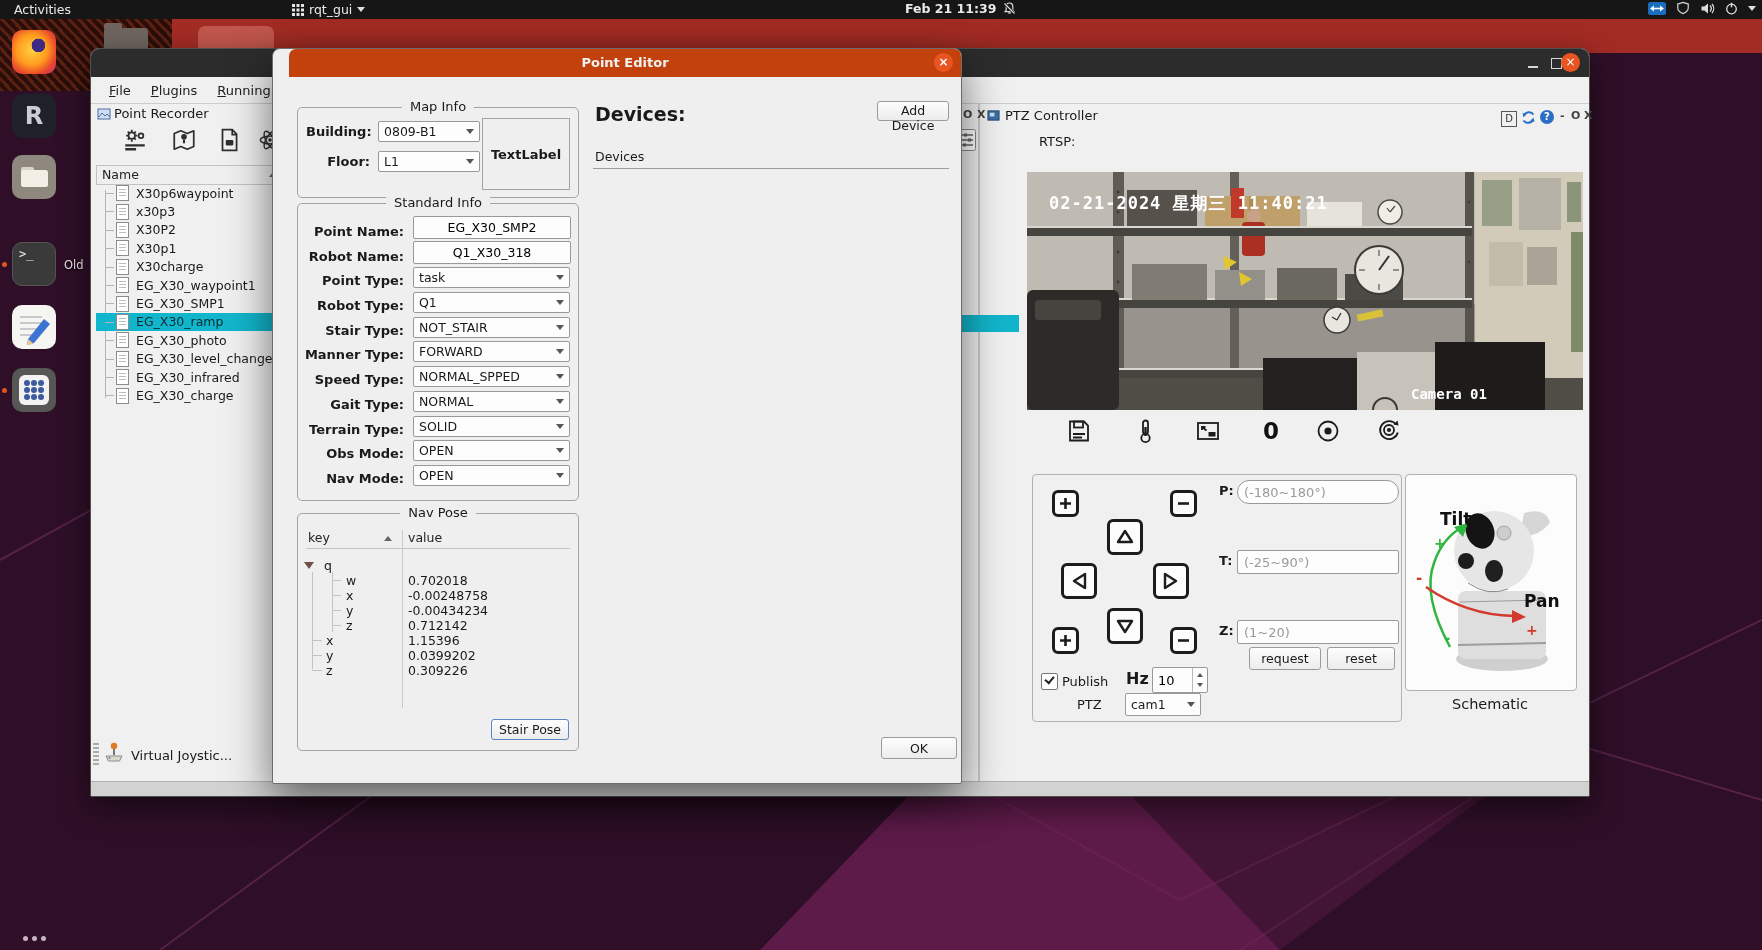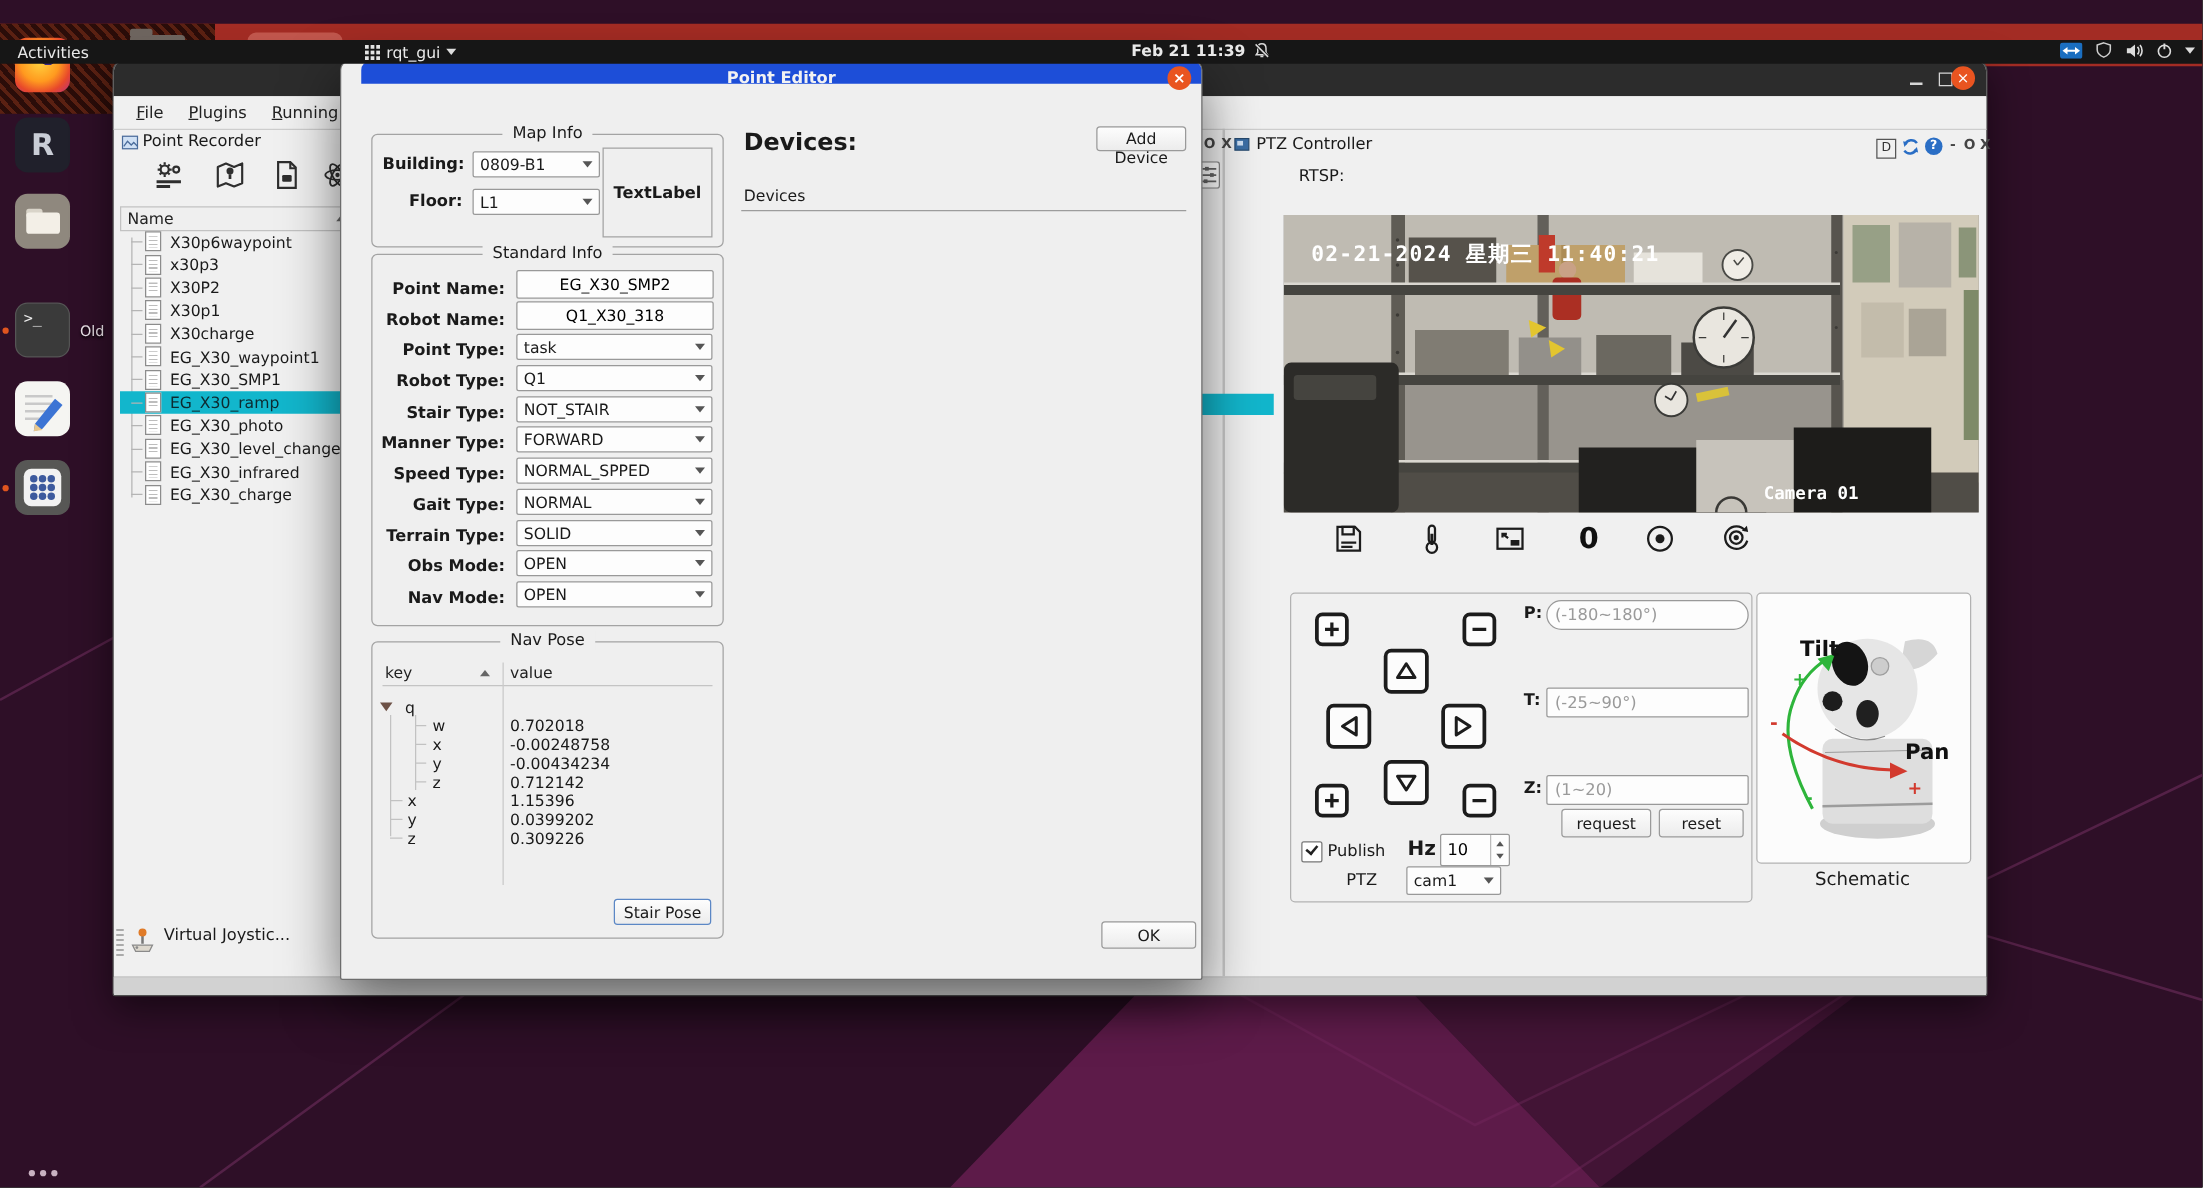--- a/index.html
+++ b/index.html
@@ -1,21 +1,21 @@
 <!DOCTYPE html>
 <html><head>
 <meta charset="utf-8">
 <style>
   html,body{margin:0;padding:0;background:#000;}
   .screen{position:relative;width:1762px;height:950px;overflow:hidden;
           font-family:"DejaVu Sans",sans-serif;font-size:13px;color:#1a1a1a;}
   .abs{position:absolute;}
   
   .topbar{position:absolute;left:0;top:0;width:1762px;height:19px;background:#161616;color:#e9e9e9;
-          display:flex;align-items:center;z-index:50;font-size:12.5px;margin-top:32px;}
+          display:flex;align-items:center;z-index:50;font-size:12.5px;}
   .tb-activities{padding:0 14px;}
   .tb-app{display:flex;align-items:center;gap:5px;position:absolute;left:292px;top:0;height:19px;}
   .tb-clockwrap{position:absolute;left:905px;top:1px;display:flex;gap:7px;align-items:center;font-weight:bold;}
   .tb-right{position:absolute;right:6px;top:1px;display:flex;gap:10px;align-items:center;}
   .caret{width:0;height:0;border-left:4px solid transparent;border-right:4px solid transparent;border-top:5px solid #ddd;display:inline-block;}
   
   .band{position:absolute;left:0;top:19px;width:1762px;height:34px;background:#a32c24;z-index:1;}
   .rocktex{position:absolute;left:0;top:19px;width:172px;height:72px;z-index:1;
            background:repeating-linear-gradient(47deg,rgba(150,60,30,.35) 0 3px,rgba(20,5,5,.4) 3px 7px),#3a120c;}
   .redtab{position:absolute;left:198px;top:26px;width:76px;height:40px;background:#c2574d;border-radius:7px 7px 0 0;z-index:2;}
@@ -49,21 +49,21 @@
   .tree{position:absolute;left:5px;top:135px;width:180px;height:228px;}
   .trunk{position:absolute;left:9px;top:6px;width:1px;height:208px;background:#b4b4b4;}
   .trow{position:absolute;left:0;width:178px;height:18.4px;display:flex;align-items:center;}
   .trow::before{content:'';position:absolute;left:9px;top:9px;width:9px;height:1px;background:#b4b4b4;}
   .doc{position:relative;margin-left:20px;width:11px;height:14px;background:#fff;border:1px solid #8c8c8c;flex:none;}
   .doc::before{content:'';position:absolute;left:2px;right:2px;top:3px;bottom:2px;
                background:repeating-linear-gradient(to bottom,#bdbdbd 0 1px,transparent 1px 3px);}
   .tlabel{margin-left:7px;font-size:12.5px;white-space:nowrap;}
   .trow.sel{background:#12b6cc;}
   .trow.sel .tlabel{color:#0d2b31;}
-  .joy{position:absolute;left:12px;top:692px;display:flex;align-items:flex-start;gap:6px;font-size:13px;}
+  .joy{position:absolute;left:12px;top:692px;display:flex;align-items:flex-end;gap:6px;font-size:13px;}
   .griphandle{position:absolute;left:2px;top:694px;width:6px;height:22px;
        background:repeating-linear-gradient(to bottom,#aaa 0 2px,transparent 2px 4px);}
   .botstrip{position:absolute;left:0;right:0;top:732px;height:14px;background:#d2d2d2;border-top:1px solid #b3b3b3;border-radius:0 0 2px 2px;}
   .vsplit{position:absolute;left:887px;top:54px;width:2px;height:678px;background:#c9c9c9;}
   .gap-ox{position:absolute;top:59px;font-size:11px;font-weight:bold;color:#444;}
   .cyan-strip{position:absolute;left:870px;top:266px;width:58px;height:17px;background:#12b6cc;}
   
   .ptz{position:absolute;left:890px;top:55px;width:608px;height:677px;}
   .ptz-title{position:absolute;left:6px;top:4px;display:flex;align-items:center;gap:5px;font-size:13px;}
   .smallbtn{font-size:11px;font-weight:bold;color:#444;}
@@ -83,21 +83,21 @@
   .combo{display:flex;align-items:center;background:#fdfdfd;border:1px solid #999;border-radius:2px;padding:0 5px;font-size:12.5px;}
   .combo .car{margin-left:auto;width:0;height:0;border-left:4px solid transparent;border-right:4px solid transparent;border-top:5px solid #555;}
   .spin{position:absolute;display:flex;background:#fdfdfd;border:1px solid #999;border-radius:2px;}
   .spin input{border:none;outline:none;width:32px;font-size:13px;padding-left:5px;background:transparent;font-family:"DejaVu Sans",sans-serif;}
   .spin .arrows{width:14px;border-left:1px solid #bbb;display:flex;flex-direction:column;align-items:center;justify-content:space-evenly;}
   .tri-u{width:0;height:0;border-left:3.5px solid transparent;border-right:3.5px solid transparent;border-bottom:4px solid #555;}
   .tri-d{width:0;height:0;border-left:3.5px solid transparent;border-right:3.5px solid transparent;border-top:4px solid #555;}
   
   .dialog{position:absolute;left:272px;top:48px;width:688px;height:734px;background:#efefef;border:1px solid #6c6c6c;
           border-radius:8px 8px 2px 2px;box-shadow:0 16px 44px rgba(0,0,0,.55);z-index:40;}
-  .dlg-title{position:absolute;left:16px;top:0;right:0;height:18px;background:#1d4ed8;border-radius:7px 7px 0 0;
+  .dlg-title{position:absolute;left:16px;top:0;right:0;height:28px;background:#c2410c;border-radius:7px 7px 0 0;
              color:#f2f2f2;font-weight:bold;font-size:13px;text-align:center;line-height:28px;}
   .group{position:absolute;border:1px solid #a3a3a3;border-radius:5px;}
   .legend{position:absolute;top:-9px;left:50%;transform:translateX(-50%);background:#efefef;padding:0 8px;
           font-weight:normal;font-size:13px;white-space:nowrap;}
   .frow{display:flex;align-items:flex-end;height:21px;margin:0 8px 3.7px 6px;}
   .flabel{width:100px;text-align:right;font-weight:bold;font-size:13px;padding-right:9px;flex:none;}
   .tinput{width:152px;text-align:center;font-size:12.5px;background:#fdfdfd;border:1px solid #999;border-radius:2px;height:19px;font-family:"DejaVu Sans",sans-serif;}
   .fcombo{width:152px;height:19px;}
   .nav-head{position:absolute;left:8px;top:16px;right:8px;height:18px;border-bottom:1px solid #c4c4c4;font-size:12.5px;color:#222;}
   .nav-div{position:absolute;left:104px;top:16px;width:1px;bottom:42px;background:#c9c9c9;}

